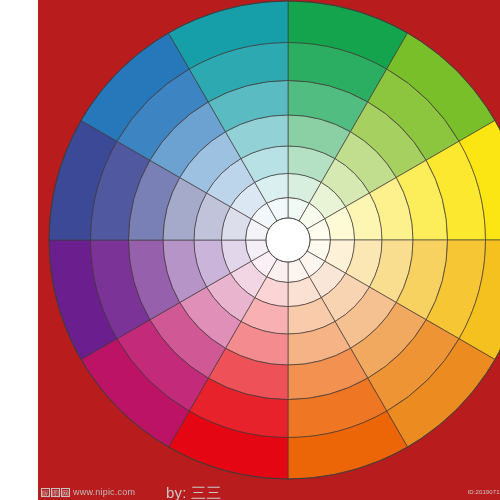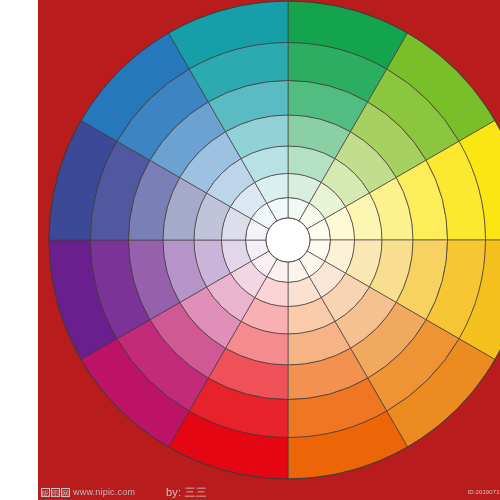--- a/index.html
+++ b/index.html
@@ -56,21 +56,21 @@
     color: #c0c0c0;
     font-size: 7px;
     line-height: 9px;
     text-align: center;
     box-sizing: border-box;
   }
   #wm-site { color: #bdbdbd; font-size: 9px; }
   #wm-by {
     left: 128px;
     color: #c8c8c8;
-    font-size: 11px;
+    font-size: 15px;
   }
   #wm-id {
     right: 4px;
     color: #c9c9c9;
     font-size: 6px;
     letter-spacing: 0.1px;
   }
 </style>
 </head>
 <body>

